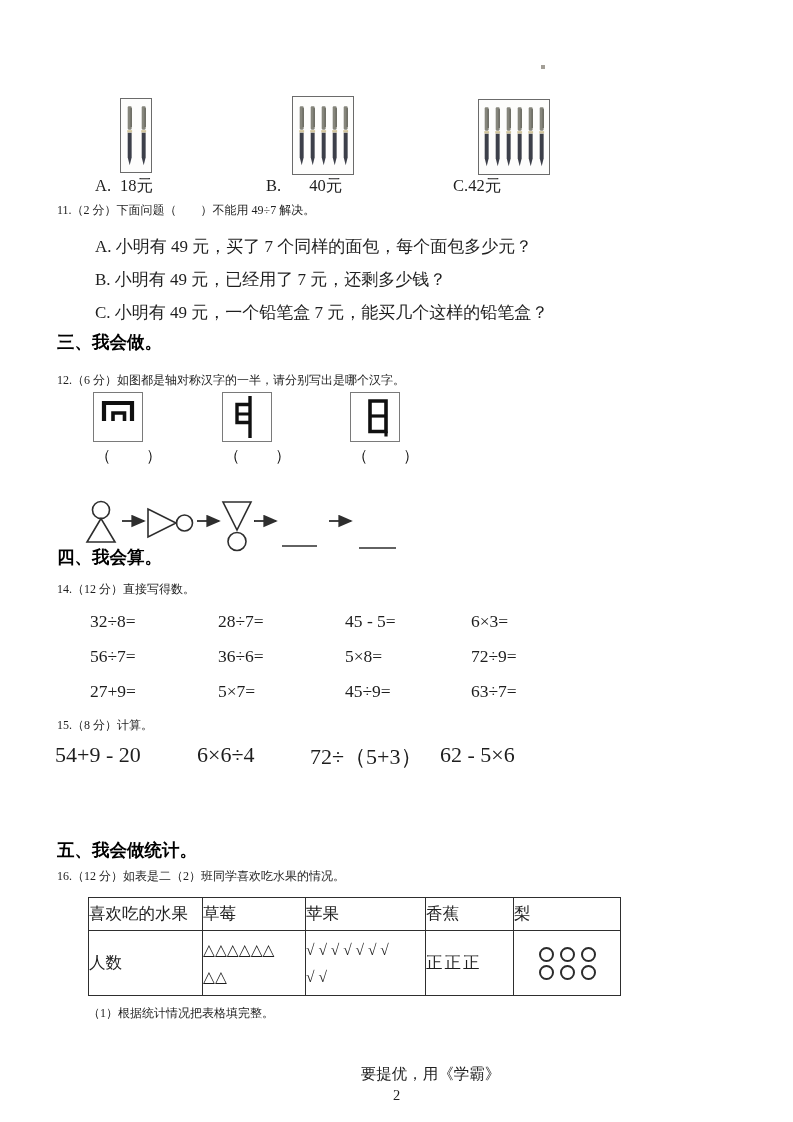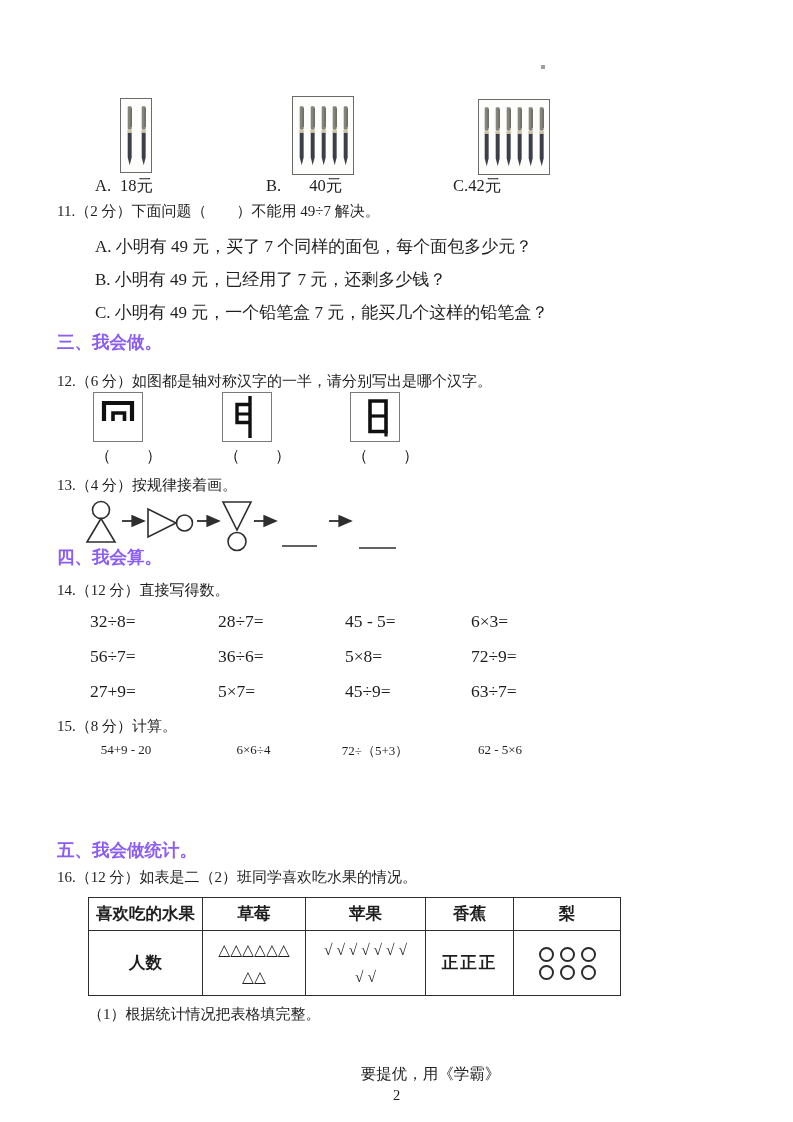--- a/index.html
+++ b/index.html
@@ -2,25 +2,25 @@
 <html><head>
 <meta charset="utf-8">
 <style>
   html,body{margin:0;padding:0;background:#e8e8e8;}
   .page{
     position:relative;width:793px;height:1122px;background:#ffffff;
     margin:0 auto;overflow:hidden;
     font-family:"Liberation Serif","DejaVu Serif",serif;color:#1e1e1e;
   }
   .abs{position:absolute;}
-  .stem{font-size:15px;white-space:pre;}
+  .stem{font-size:12px;white-space:pre;}
   .opt{font-size:17px;white-space:pre;}
   .section-title{
     font-family:"Liberation Sans","DejaVu Sans",sans-serif;
-    font-weight:bold;font-size:17.5px;color:#8b5cf6;white-space:pre;
+    font-weight:bold;font-size:17.5px;color:#000000;white-space:pre;
   }
   
   .pen-box{
     border:1.5px solid #6b6b6b;background:#fdfdfc;
     display:flex;align-items:center;justify-content:center;
   }
   .pen-label{font-size:16.5px;display:flex;align-items:baseline;}
   .pen-label .letter{display:inline-block;}
   .pen-label .price{display:inline-block;font-size:16.5px;}
   
@@ -30,29 +30,28 @@
   }
   .paren-blank{font-size:16px;white-space:pre;letter-spacing:1px;}
   
   .calc-grid{
     display:grid;grid-template-columns:128px 127px 126px 92px;
     grid-auto-rows:35px;font-size:17.5px;
   }
   .calc-grid span{white-space:pre;}
   .calc-row{
     display:grid;grid-template-columns:142px 113px 130px 120px;
-    font-size:13px;
-    text-align:center;
+    font-size:22px;
   }
   .calc-row span{white-space:pre;}
   
   .stat-table{border-collapse:collapse;table-layout:fixed;}
   .stat-table th,.stat-table td{
-    border:1.6px solid #2e2e2e;text-align:center;vertical-align:middle;
-    font-weight:bold;font-size:16.5px;padding:0;
+    border:1.6px solid #2e2e2e;text-align:left;vertical-align:middle;
+    font-weight:normal;font-size:16.5px;padding:0;
   }
   .stat-table th{height:32px;}
   .stat-table td{height:64px;}
   .tally-line{line-height:27px;white-space:pre;font-size:15.5px;}
   .ring-row{display:flex;justify-content:center;gap:6px;margin:3px 0;}
   .ring{
     width:11px;height:11px;border:2.8px solid #2b2b2b;border-radius:50%;
     display:inline-block;background:#fff;
   }
   .footer-line{left:0;width:100%;text-align:center;font-size:15.5px;white-space:pre;}
@@ -190,21 +189,20 @@
     <svg width="48" height="48" viewBox="0 0 48 48">
       <path d="M19 8 H35 V38.5 H19 Z" fill="none" stroke="#101010" stroke-width="3.6"></path>
       <path d="M19 23 H35" fill="none" stroke="#101010" stroke-width="3.2"></path>
       <path d="M35 38.5 V43.5" fill="none" stroke="#101010" stroke-width="3.2"></path>
     </svg>
   </div>
   <div class="abs paren-blank" style="left:95px;top:446px;">（　　）</div>
   <div class="abs paren-blank" style="left:224px;top:446px;">（　　）</div>
   <div class="abs paren-blank" style="left:352px;top:446px;">（　　）</div>
 
-  <div class="abs stem" style="left:57px;top:476px;">13.（4 分）按规律接着画。</div>
   <svg class="abs" style="left:82px;top:494px;" width="320" height="62" viewBox="0 0 320 62">
     <defs>
       <marker id="ah" markerWidth="9" markerHeight="8" refX="7" refY="3.5" orient="auto">
         <path d="M0 0 L8 3.5 L0 7 Z" fill="#2e2e2e"></path>
       </marker>
     </defs>
 
     <circle cx="19" cy="16" r="8.5" fill="none" stroke="#2e2e2e" stroke-width="1.6"></circle>
     <path d="M19 24.5 L5 48 L33 48 Z" fill="none" stroke="#2e2e2e" stroke-width="1.6"></path>
     <line x1="40" y1="27" x2="62" y2="27" stroke="#2e2e2e" stroke-width="1.8" marker-end="url(#ah)"></line>

